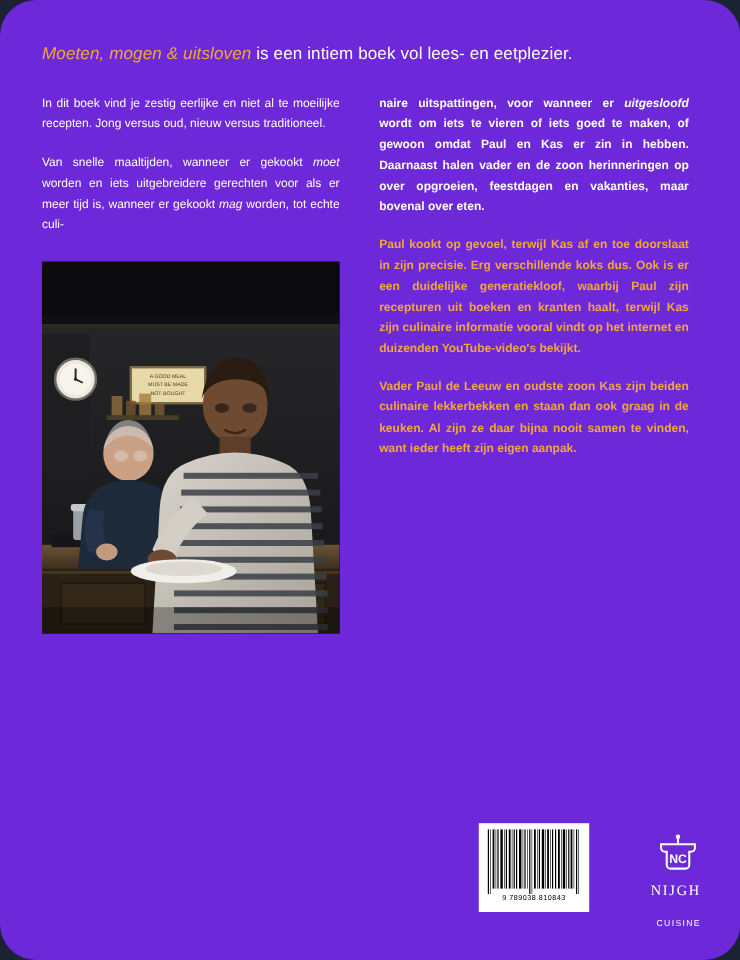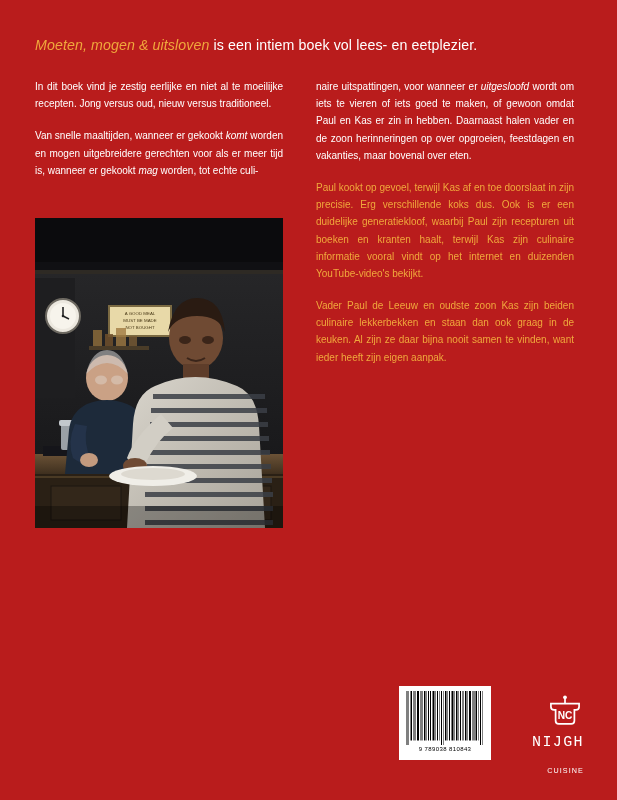--- a/index.html
+++ b/index.html
@@ -11,21 +11,22 @@
     height: 800px;
     background: #1b2233;
     font-family: "Liberation Sans", sans-serif;
     overflow: hidden;
     position: relative;
   }
 
   .page {
     position: absolute;
     inset: 0;
-    background: #b91c1c;
+    background: #6d28d9;
+    border-radius: 30px;
   }
 
   
   .headline {
     position: absolute;
     left: 35px;
     top: 36px;
     width: 555px;
     font-size: 14.2px;
     line-height: 1.35;
@@ -48,20 +49,21 @@
   .col-left {
     left: 35px;
     top: 78px;
     width: 248px;
     color: #ffffff;
   }
   .col-right {
     left: 316px;
     top: 78px;
     width: 258px;
+    font-weight: bold;
   }
   .col p {
     margin: 0 0 15px 0;
   }
   .col p:last-child {
     margin-bottom: 0;
   }
   .col i {
     font-style: italic;
   }
@@ -120,44 +122,44 @@
     height: 66px;
     color: #ffffff;
     text-align: right;
   }
   .logo-mark {
     width: 38px;
     height: 36px;
     margin: 0 auto;
   }
   .logo-name {
-    font-size: 15px;
+    font-size: 12px;
     letter-spacing: 1.4px;
     margin-top: 3px;
-    font-family: Liberation Mono, monospace;
+    font-family: Liberation Serif, serif;
   }
   .logo-sub {
     font-size: 7.2px;
     letter-spacing: 1.1px;
     margin-top: 15px;
     font-family: "Liberation Sans", sans-serif;
   }
 </style>
 </head>
 <body>
 
 <div class="page">
 
   <div class="headline">
     <span class="em">Moeten, mogen &amp; uitsloven</span><span> is een intiem boek vol lees- en eetplezier.</span>
   </div>
 
   <div class="col col-left">
     <p class="para-white">In dit boek vind je zestig eerlijke en niet al te moeilijke recepten. Jong versus oud, nieuw versus traditioneel.</p>
-    <p class="para-white"><span>Van snelle maaltijden, wanneer er gekookt </span><i>komt</i><span> worden en mogen uitgebreidere gerechten voor als er meer tijd is, wanneer er gekookt </span><i>mag</i><span> worden, tot echte culi-</span></p>
+    <p class="para-white"><span>Van snelle maaltijden, wanneer er gekookt </span><i>moet</i><span> worden en iets uitgebreidere gerechten voor als er meer tijd is, wanneer er gekookt </span><i>mag</i><span> worden, tot echte culi-</span></p>
   </div>
 
   <div class="col col-right">
     <p class="para-white"><span>naire uitspattingen, voor wanneer er </span><i>uitgesloofd</i><span> wordt om iets te vieren of iets goed te maken, of gewoon omdat Paul en Kas er zin in hebben. Daarnaast halen vader en de zoon herinneringen op over opgroeien, feestdagen en vakanties, maar bovenal over eten.</span></p>
     <p class="para-orange">Paul kookt op gevoel, terwijl Kas af en toe doorslaat in zijn precisie. Erg verschillende koks dus. Ook is er een duidelijke generatiekloof, waarbij Paul zijn recepturen uit boeken en kranten haalt, terwijl Kas zijn culinaire informatie vooral vindt op het internet en duizenden YouTube-video's bekijkt.</p>
     <p class="para-orange">Vader Paul de Leeuw en oudste zoon Kas zijn beiden culinaire lekkerbekken en staan dan ook graag in de keuken. Al zijn ze daar bijna nooit samen te vinden, want ieder heeft zijn eigen aanpak.</p>
   </div>
 
   <div class="photo">
     <svg width="248" height="310" viewBox="0 0 248 310" xmlns="http://www.w3.org/2000/svg">

